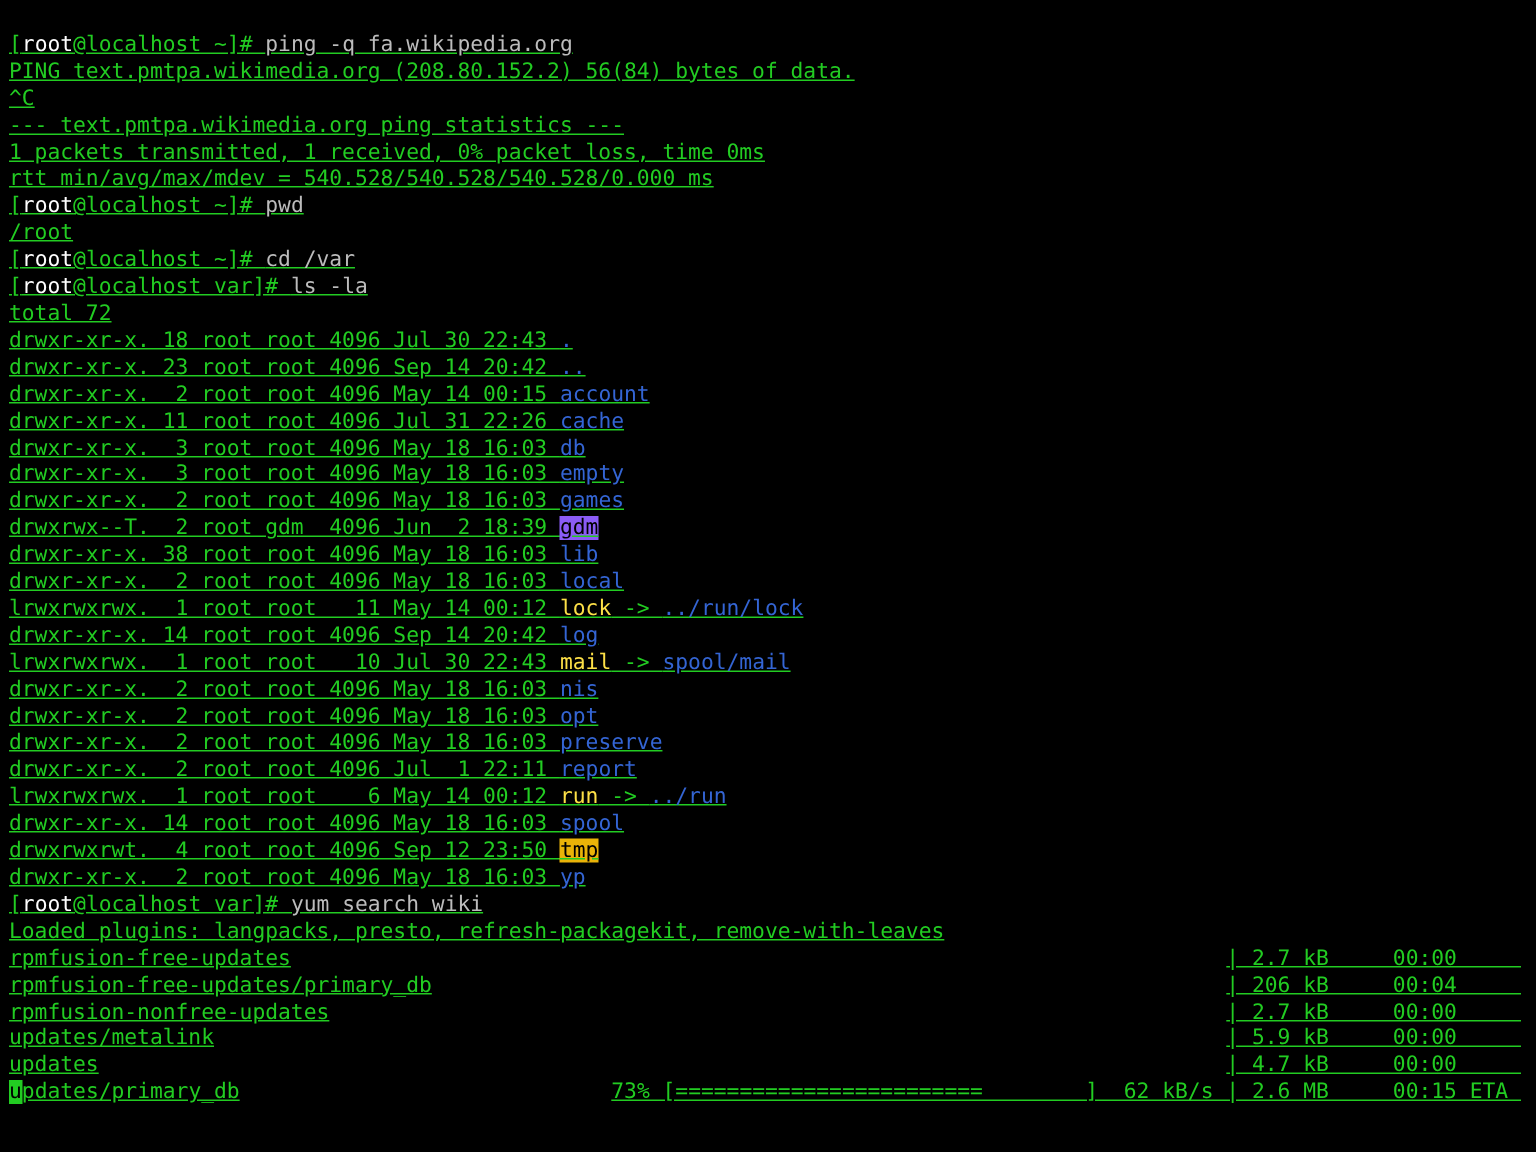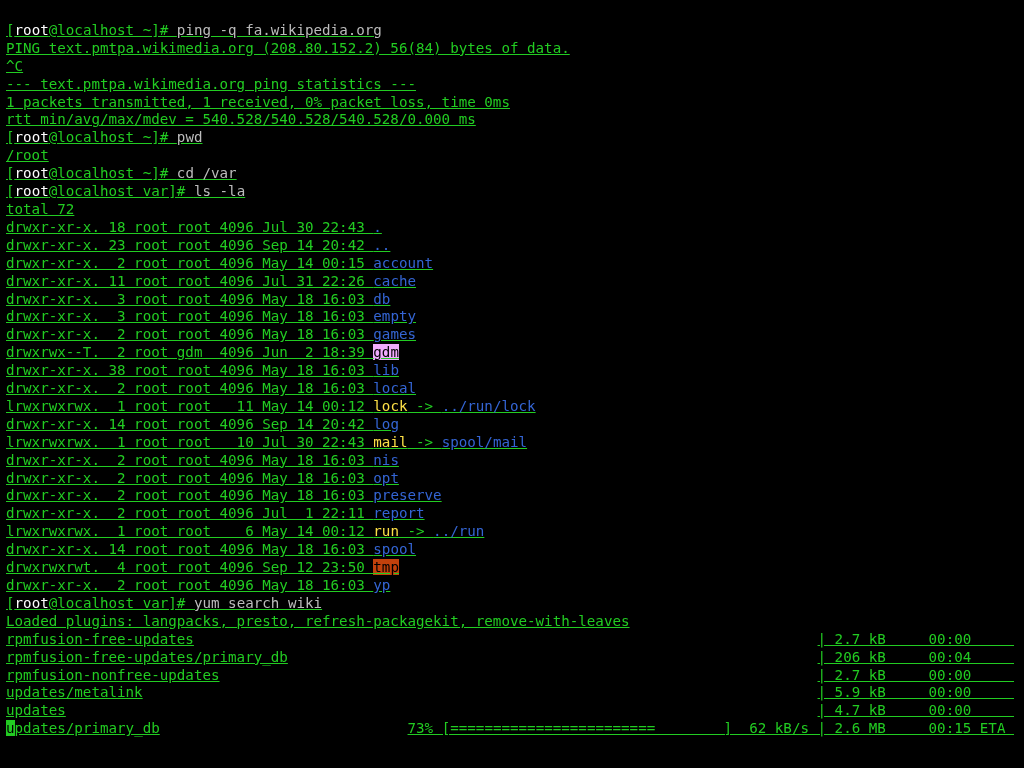--- a/index.html
+++ b/index.html
@@ -17,22 +17,22 @@
     padding: 4px 6px;
     white-space: pre;
     color: #22cc22;
     text-decoration: underline;
   }
   .c-green     { color: #22cc22; }
   .c-brightwhite { color: #ffffff; }
   .c-brcyan    { color: #fde047; }
   .c-blue      { color: #3465d4; }
   .c-grey      { color: #bcbcbc; }
-  .sel-blue    { background: #f0abfc; color: #000000; }
-  .sel-green   { background: #c2410c; color: #000000; }
+  .sel-blue    { background: #8b5cf6; color: #000000; }
+  .sel-green   { background: #eab308; color: #000000; }
   .cursor      { background: #22cc22; color: #000000; }
   .line { display: block; }
   .repo-row { display: flex; }
   .repo-name { flex: 0 0 auto; }
   .repo-gap  { flex: 1 1 auto; }
   .repo-meta { flex: 0 0 auto; padding-right: 4px; }
 </style>
 </head>
 <body>
 

